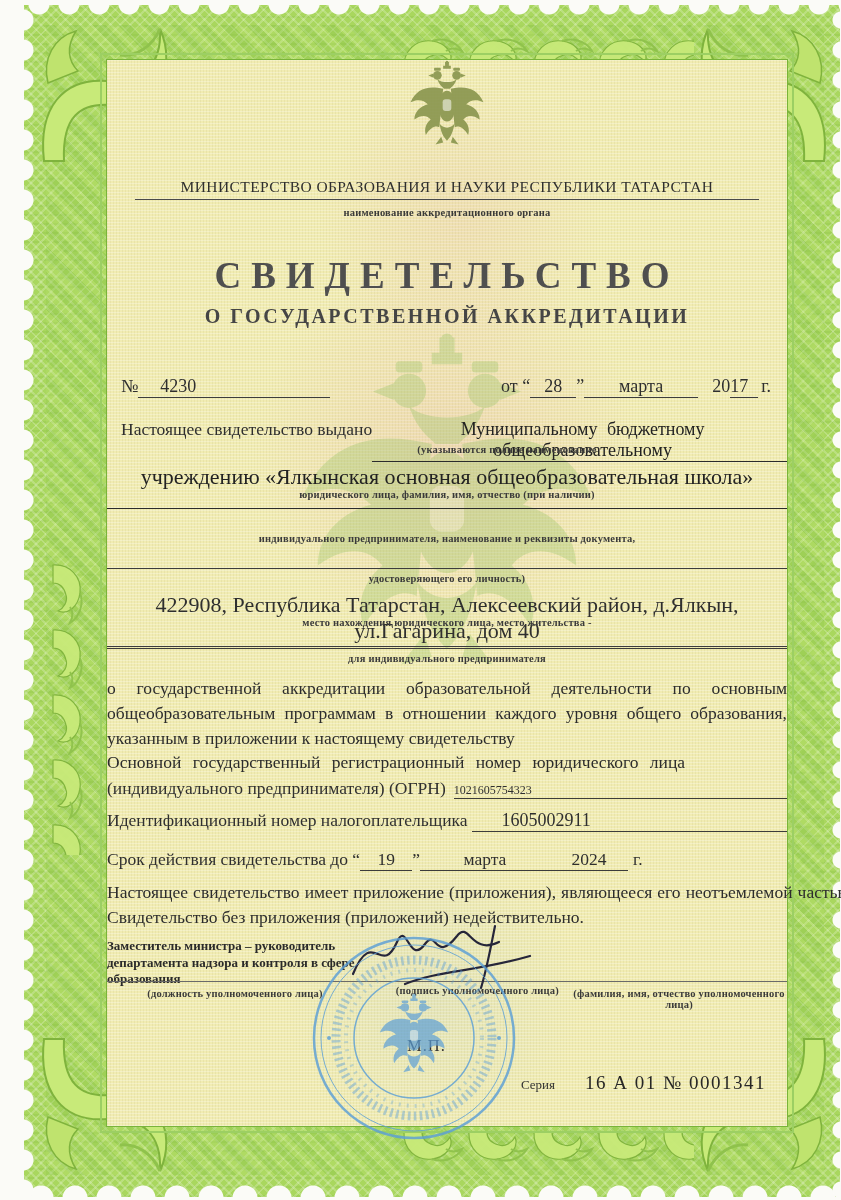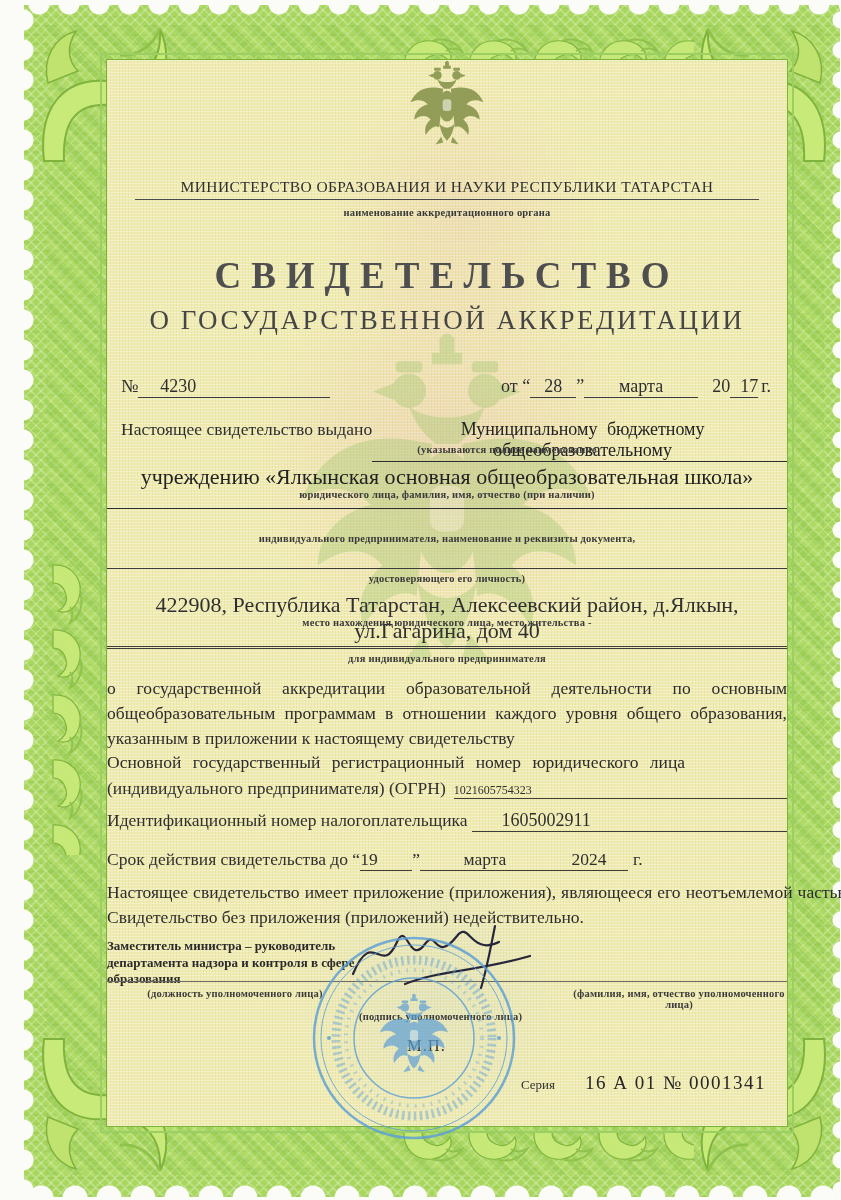--- a/index.html
+++ b/index.html
@@ -180,32 +180,32 @@
       </svg>
 
     <svg class="abs emblem txt" style="left:292px;top:0px" width="96" height="96">
         <use href="#eagle"></use>
       </svg>
 
     <div class="abs ctr txt" style="top:118px;left:28px;right:28px;font-size:15.5px;letter-spacing:.4px;border-bottom:1px solid #4a4a4a;padding-bottom:3px">МИНИСТЕРСТВО ОБРАЗОВАНИЯ И НАУКИ РЕСПУБЛИКИ  ТАТАРСТАН</div>
     <div class="abs ctr cap txt" style="top:147px">наименование аккредитационного органа</div>
 
     <div class="abs ctr txt" style="top:194px;font-size:37px;font-weight:bold;letter-spacing:10px;color:#4f4f4f">СВИДЕТЕЛЬСТВО</div>
-    <div class="abs ctr txt" style="top:245px;font-size:27px;font-weight:normal;letter-spacing:2.5px;color:#454545">О ГОСУДАРСТВЕННОЙ АККРЕДИТАЦИИ</div>
+    <div class="abs ctr txt" style="top:245px;font-size:20px;font-weight:bold;letter-spacing:2.5px;color:#454545">О ГОСУДАРСТВЕННОЙ АККРЕДИТАЦИИ</div>
 
     <div class="abs row txt" style="top:316px;left:14px;right:16px;font-size:18px">
       <span>№</span>
       <span class="uline" style="width:170px;text-align:left;padding-left:22px">4230</span>
       <span style="flex:1"></span>
       <span>от “</span>
       <span class="uline" style="width:46px;text-align:center">28</span>
       <span>”</span>
       <span class="uline" style="width:114px;text-align:center">марта</span>
       <span style="padding-left:14px">20</span>
-      <span class="uline" style="width:28px;text-align:right">17</span>
+      <span class="uline" style="width:28px;text-align:left">17</span>
       <span style="padding-left:3px">г.</span>
     </div>
 
     <div class="abs row txt" style="top:359px;left:14px;right:0;font-size:17.5px">
       <span style="white-space:nowrap">Настоящее свидетельство выдано</span>
       <span class="bold bline" style="flex:1;text-align:center;font-size:18px;word-spacing:5px;padding-left:6px">Муниципальному  бюджетному  общеобразовательному</span>
     </div>
     <div class="abs cap txt" style="top:384px;left:220px;width:360px;text-align:center">(указываются полное наименование</div>
 
     <div class="abs ctr bold bline txt" style="top:404px;font-size:22px;padding-bottom:18px">учреждению «Ялкынская основная общеобразовательная школа»</div>
@@ -230,33 +230,33 @@
       <span class="uline" style="flex:1;text-align:left;font-size:12px;margin-left:8px">1021605754323</span>
     </div>
 
     <div class="abs row txt" style="top:750px;left:0;right:0;font-size:17.5px">
       <span style="white-space:nowrap">Идентификационный номер налогоплательщика</span>
       <span class="uline" style="flex:1;text-align:left;padding-left:30px;font-size:18px;margin-left:4px">1605002911</span>
     </div>
 
     <div class="abs row txt" style="top:789px;left:0;font-size:17.5px;width:560px">
       <span>Срок действия свидетельства до “</span>
-      <span class="uline" style="width:52px;text-align:left">19</span>
+      <span class="uline" style="width:52px;text-align:center">19</span>
       <span>”</span>
       <span class="uline" style="width:130px;text-align:center">марта</span>
       <span class="uline" style="width:78px;text-align:center">2024</span>
       <span style="padding-left:5px">г.</span>
     </div>
 
     <div class="abs para txt" style="top:820px;left:0;width:748px">Настоящее  свидетельство  имеет  приложение  (приложения),  являющееся  его неотъемлемой  частью.    Свидетельство  без  приложения  (приложений) недействительно.</div>
 
     <div class="abs txt" style="top:878px;left:0;width:252px;font-size:13px;font-weight:bold;line-height:16.5px;color:#2a2a2a">Заместитель   министра   –   руководитель департамента надзора и контроля в сфере образования</div>
     <div class="abs txt" style="top:921px;left:0;right:0;border-top:1px solid #6a6a6a"></div>
     <div class="abs cap txt" style="top:928px;left:18px;width:220px;text-align:center">(должность уполномоченного лица)</div>
-    <div class="abs cap txt" style="top:951px;left:252px;width:200px;text-align:left">(подпись уполномоченного лица)</div>
+    <div class="abs cap txt" style="top:925px;left:252px;width:200px;text-align:right">(подпись уполномоченного лица)</div>
     <div class="abs cap txt" style="top:928px;left:462px;width:220px;text-align:center">(фамилия, имя, отчество уполномоченного лица)</div>
 
     <svg class="abs sig-svg" style="left:238px;top:852px" width="210" height="86">
       <g fill="none" stroke="#26263a" stroke-width="2.2" stroke-linecap="round">
         <path d="M8,62 C28,14 36,66 52,30 C62,8 64,54 80,32 C92,16 90,52 112,24 C124,8 126,44 154,30"></path>
         <path d="M60,72 C95,58 130,60 185,44"></path>
         <path d="M150,14 C146,34 142,56 136,76"></path>
       </g>
     </svg>
 

